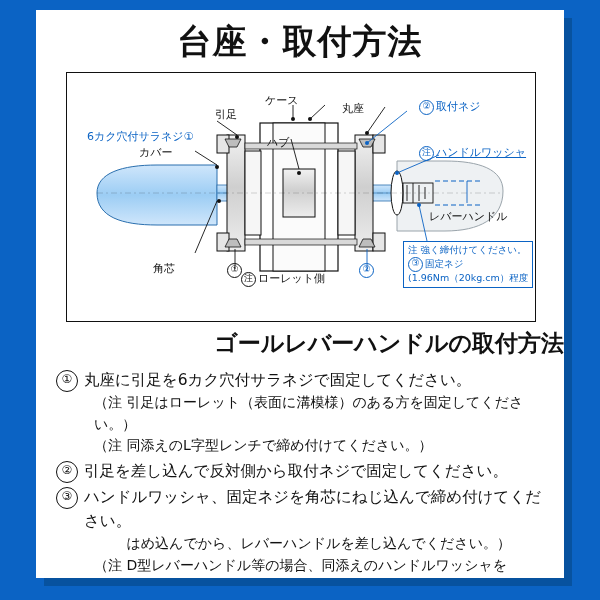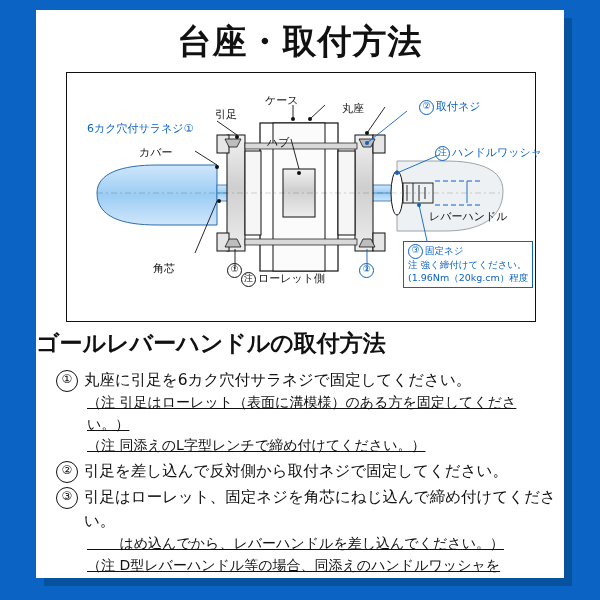--- a/index.html
+++ b/index.html
@@ -39,21 +39,21 @@
     color:#111;
   }
   
   .diagram{
     position:absolute;left:66px;top:72px;width:468px;height:248px;
     background:#ffffff;
     border:1px solid #111;
   }
   .subtitle{
     position:absolute;left:36px;top:328px;width:528px;height:34px;
-    text-align:left;
+    text-align:right;
     font-family:"DejaVu Sans", sans-serif;
     font-weight:bold;
     font-size:23px;
     color:#111;
   }
   .steps{
     position:absolute;left:56px;top:368px;width:500px;
     font-family:"DejaVu Sans", sans-serif;
     font-size:15.5px;
     color:#111;
@@ -61,21 +61,21 @@
   }
   .step{display:flex;align-items:flex-start;margin-bottom:2px;}
   .num{
     flex:0 0 auto;width:20px;height:20px;margin-right:6px;margin-top:2px;
     border:1.6px solid #111;border-radius:50%;
     font-size:12px;line-height:17px;text-align:center;
     font-family:"DejaVu Sans", sans-serif;
   }
   .step-body{flex:1 1 auto;}
   .note{
-    font-size:14px;color:#111;margin-left:3px;text-decoration:underline;
+    font-size:14px;color:#111;margin-left:10px;
   }
   
   .lbl{
     position:absolute;
     font-family:"DejaVu Sans", sans-serif;
     font-size:11px;
     color:#111;
     white-space:nowrap;
   }
   .lbl.blue{color:#0b63c4;}
@@ -199,43 +199,43 @@
         <circle cx="300" cy="70" r="2"></circle>
         <circle cx="330" cy="100" r="2"></circle>
         <circle cx="352" cy="132" r="2"></circle>
       </g>
     </svg>
 
     <div class="lbl" style="left:148px;top:34px;">引足</div>
     <div class="lbl" style="left:198px;top:20px;">ケース</div>
     <div class="lbl" style="left:275px;top:28px;">丸座</div>
     <div class="lbl" style="left:200px;top:62px;">ハブ</div>
-    <div class="lbl blue" style="left:20px;top:48px;">6カク穴付サラネジ①</div>
+    <div class="lbl blue" style="left:20px;top:56px;">6カク穴付サラネジ①</div>
     <div class="lbl" style="left:72px;top:72px;">カバー</div>
     <div class="lbl" style="left:86px;top:188px;">角芯</div>
 
     <div class="lbl" style="left:174px;top:198px;">
       <span class="circ">注</span><span>ローレット側</span>
     </div>
 
     <div class="lbl blue" style="left:352px;top:26px;">
       <span class="circ">②</span><span>取付ネジ</span>
     </div>
 
-    <div class="lbl blue" style="left:368px;top:72px;">
+    <div class="lbl blue" style="left:352px;top:72px;text-decoration:underline;">
       <span class="circ">注</span><span>ハンドルワッシャ</span>
     </div>
 
     <div class="lbl" style="left:362px;top:136px;">レバーハンドル</div>
 
     <div class="bluebox" style="left:336px;top:168px;width:120px;">
+      <div>注 強く締付けてください。</div>
       <div>
         <span class="circ" style="color:#0b63c4;">③</span><span>固定ネジ</span>
       </div>
-      <div>注 強く締付けてください。</div>
       <div>(1.96Nm（20kg.cm）程度</div>
     </div>
 
     <div class="lbl" style="left:160px;top:190px;font-size:12px;">
       <span class="circ">①</span>
     </div>
     <div class="lbl blue" style="left:292px;top:190px;font-size:12px;">
       <span class="circ">②</span>
     </div>
 
@@ -257,21 +257,21 @@
     <div class="step">
       <div class="num">②</div>
       <div class="step-body">
         <div>引足を差し込んで反対側から取付ネジで固定してください。</div>
       </div>
     </div>
 
     <div class="step">
       <div class="num">③</div>
       <div class="step-body">
-        <div>引足はローレット、固定ネジを角芯にねじ込んで締め付けてください。</div>
+        <div>ハンドルワッシャ、固定ネジを角芯にねじ込んで締め付けてください。</div>
         <div class="note">　　 はめ込んでから、レバーハンドルを差し込んでください。）</div>
         <div class="note">（注 D型レバーハンドル等の場合、同添えのハンドルワッシャを</div>
       </div>
     </div>
 
   </div>
 
 </div>
 
 </body></html>

